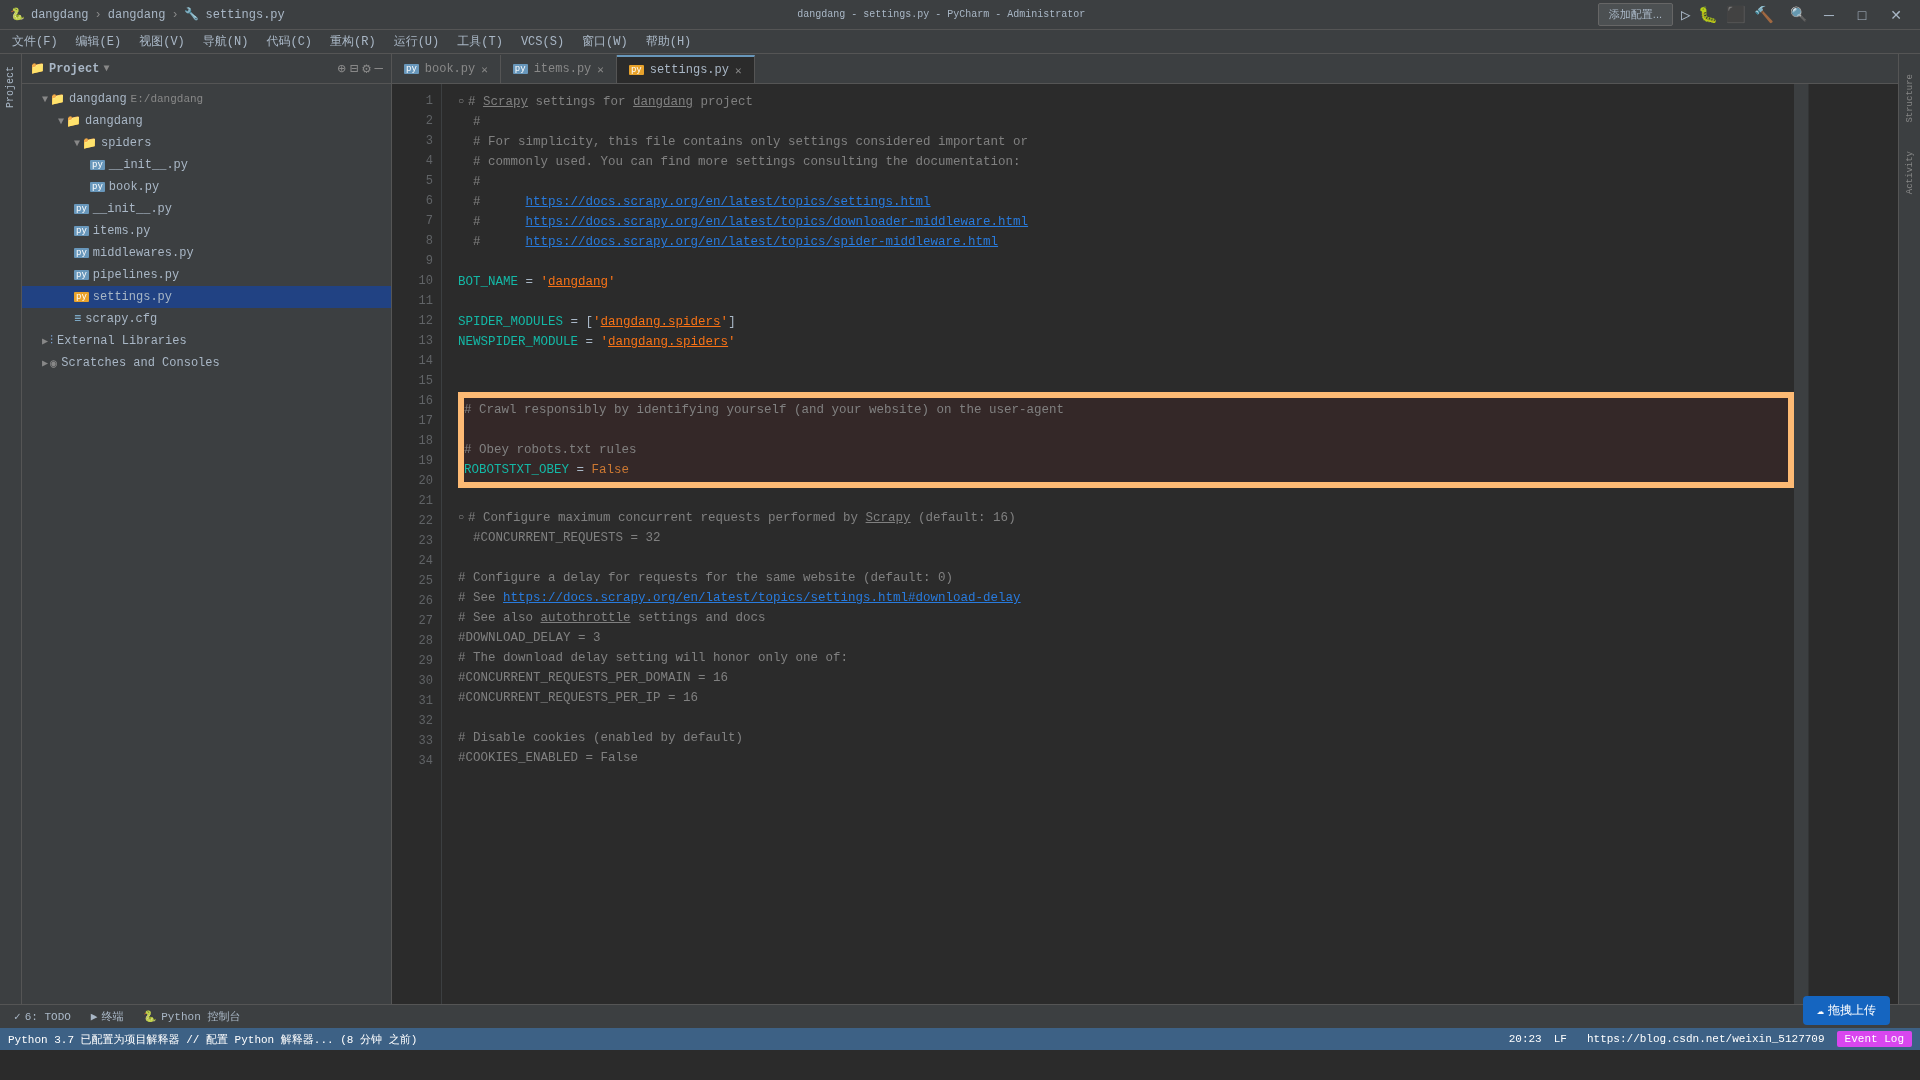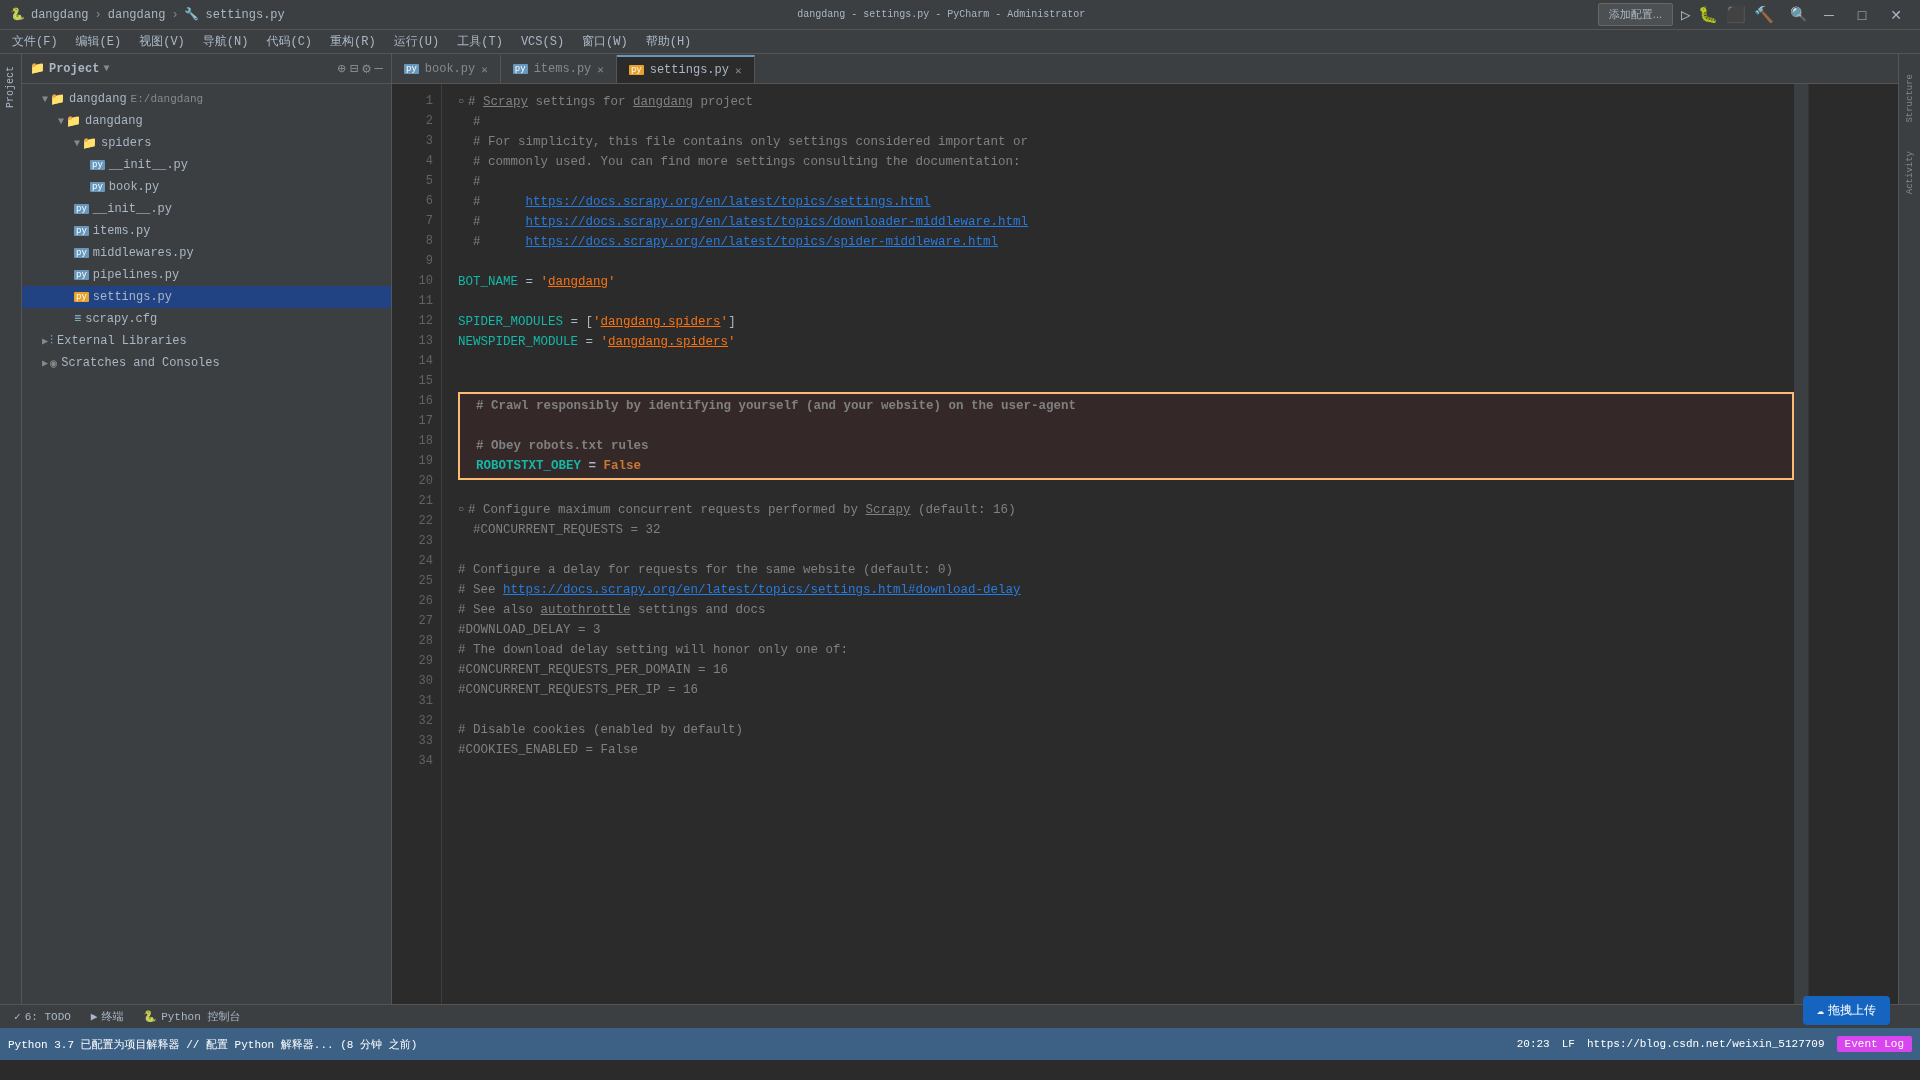--- a/index.html
+++ b/index.html
@@ -76,21 +76,21 @@
 
     
     .right-icons { width: 22px; background: #3c3f41; border-left: 1px solid #555; display: flex; flex-direction: column; align-items: center; padding-top: 8px; }
 
     
     .bottom-bar { background: #3c3f41; height: 24px; display: flex; align-items: center; padding: 0 8px; border-top: 1px solid #555; justify-content: space-between; font-size: 11px; }
     .bottom-tabs { display: flex; gap: 8px; }
     .bottom-tab { color: #a9b7c6; cursor: pointer; display: flex; align-items: center; gap: 4px; padding: 2px 6px; }
 
     
-    .status-bar { background: #3d6185; height: 32px; display: flex; align-items: center; padding: 0 8px; justify-content: space-between; font-size: 11px; color: #fff; }
+    .status-bar { background: #3d6185; height: 22px; display: flex; align-items: center; padding: 0 8px; justify-content: space-between; font-size: 11px; color: #fff; }
     .status-left { display: flex; align-items: center; gap: 4px; }
     .status-right { display: flex; align-items: center; gap: 12px; }
 
     
     ::-webkit-scrollbar { width: 8px; height: 8px; }
     ::-webkit-scrollbar-track { background: #3c3f41; }
     ::-webkit-scrollbar-thumb { background: #555; border-radius: 2px; }
 
     .minimap { width: 90px; background: #2b2b2b; border-left: 1px solid #3c3f41; opacity: 0.5; }
 
@@ -342,21 +342,21 @@
         </div>
 
         <div class="code-line">
           <span><span class="variable">NEWSPIDER_MODULE</span> <span style="color:#a9b7c6;">= </span><span class="string">'<span style="text-decoration:underline;">dangdang.spiders</span>'</span></span>
         </div>
 
         <div class="code-line">&nbsp;</div>
 
         <div class="code-line">&nbsp;</div>
 
-        <div style="border:2px solid #fdba74;background:rgba(204,0,0,0.06);margin:0 0 0 0;padding:2px 16px;font-weight:bold;">
+        <div style="border:6px solid #fdba74;background:rgba(204,0,0,0.06);margin:0 0 0 0;padding:2px 0;">
 
           <div class="code-line">
             <span class="comment"># Crawl responsibly by identifying yourself (and your website) on the user-agent</span>
           </div>
 
 
           <div class="code-line">&nbsp;</div>
 
           <div class="code-line">
             <span class="comment"># Obey robots.txt rules</span>
@@ -450,21 +450,21 @@
   </div>
 </div>
 
 <div class="status-bar">
   <div class="status-left">
     <span>Python 3.7 已配置为项目解释器 // 配置 Python 解释器... (8 分钟 之前)</span>
   </div>
   <div class="status-right">
     <span>20:23</span>
     <span>LF</span>
-    <a href="#" style="color:#fff;text-decoration:none;">https://blog.csdn.net/weixin_5127709</a>
+    <a href="#" style="color:#fff;text-decoration:none;margin-left:8px;">https://blog.csdn.net/weixin_5127709</a>
     <span style="background:#d946ef;padding:2px 8px;border-radius:2px;cursor:pointer;">
       <span>Event Log</span>
     </span>
   </div>
 </div>
 
 <div style="position:fixed;right:30px;bottom:55px;background:#1565c0;color:white;border:none;padding:6px 14px;border-radius:4px;font-size:12px;cursor:pointer;display:flex;align-items:center;gap:4px;z-index:100;">
   <span>☁</span>
   <span>拖拽上传</span>
 </div>

